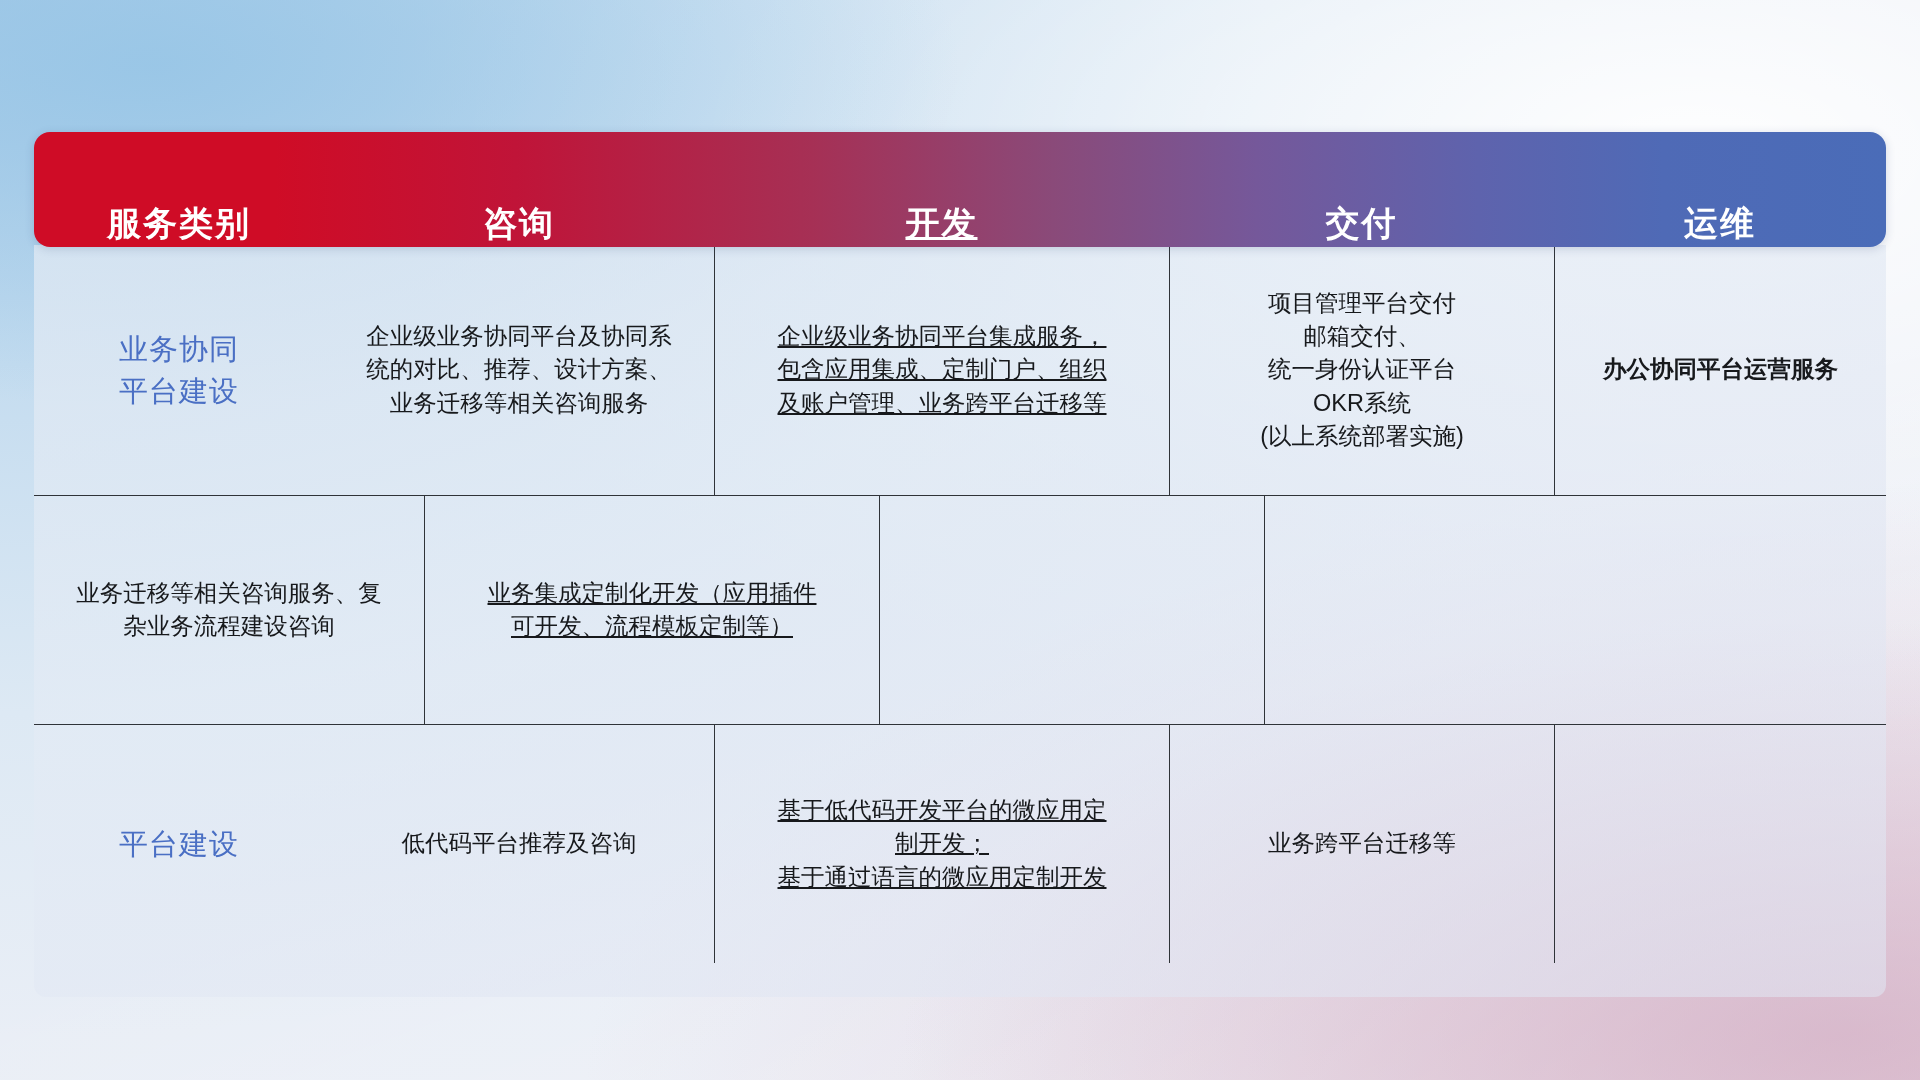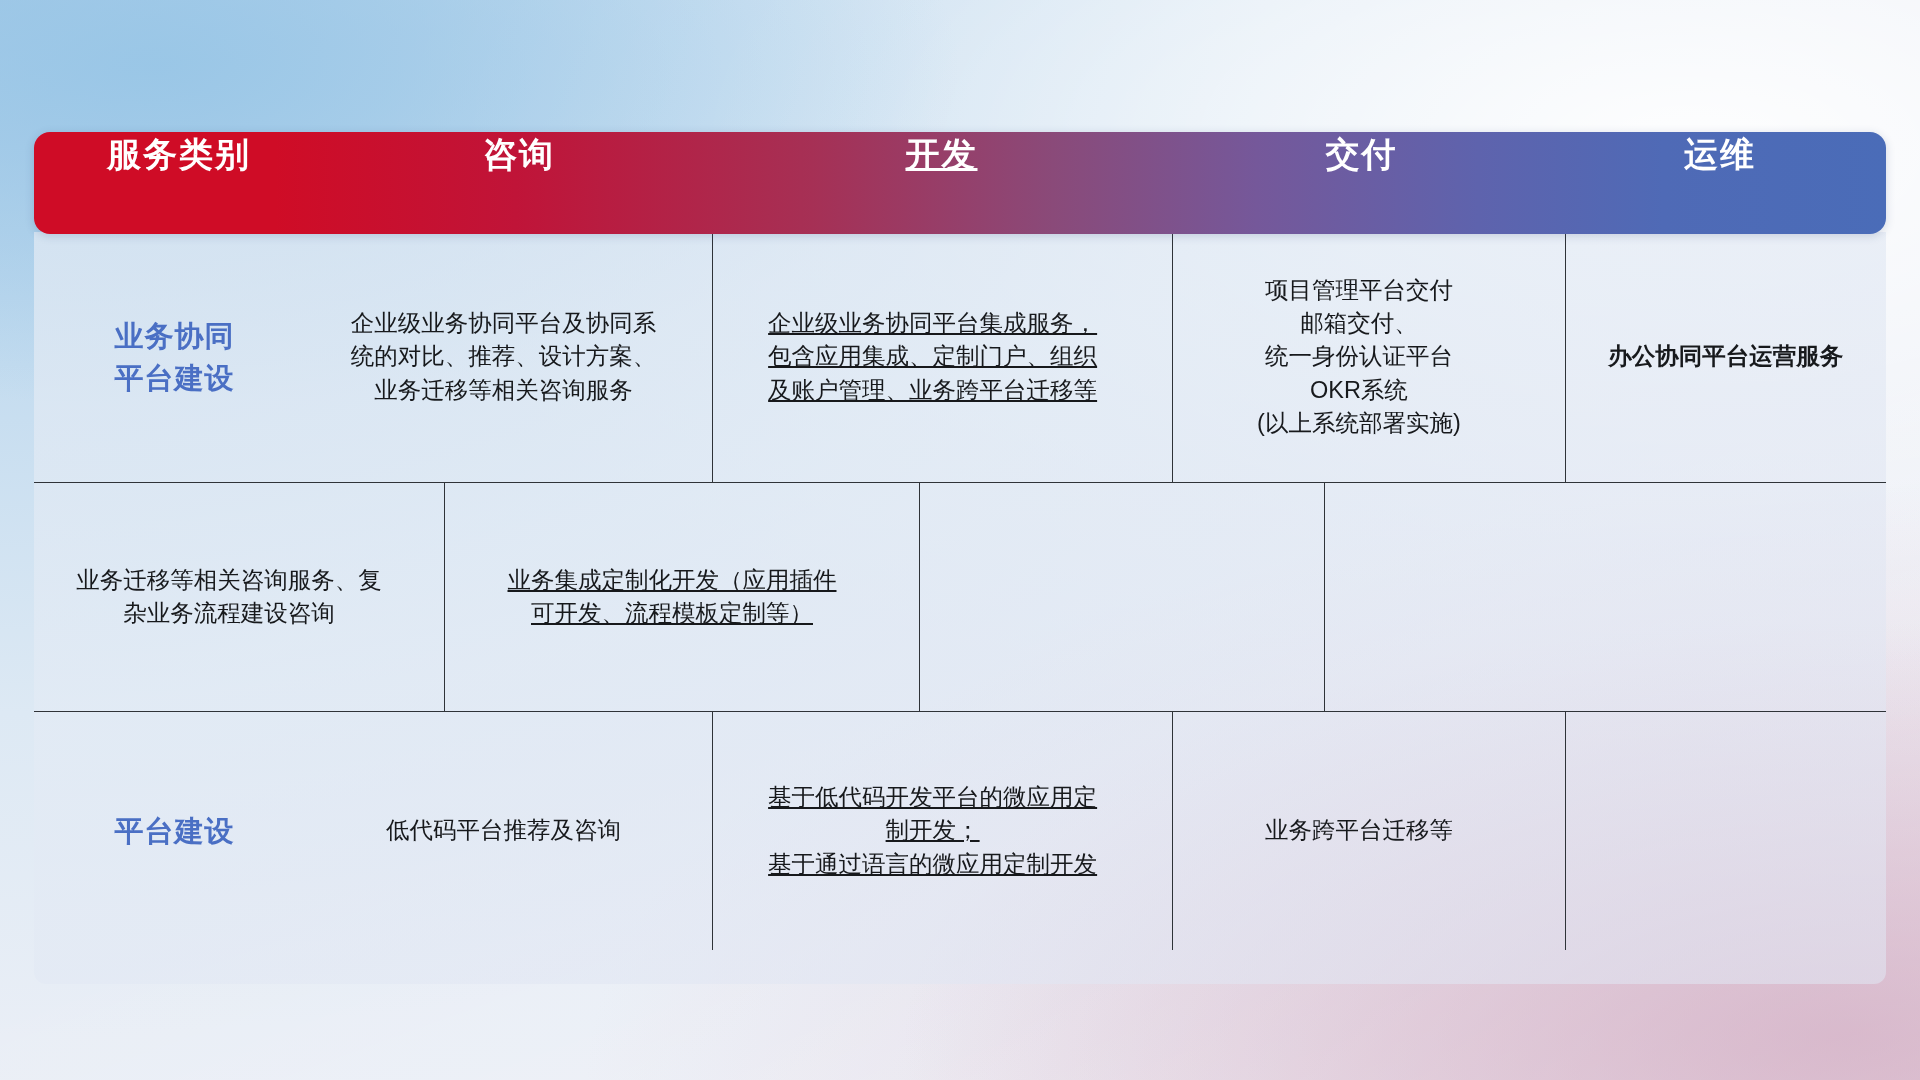--- a/index.html
+++ b/index.html
@@ -20,26 +20,26 @@
       background:
         radial-gradient(60% 45% at 8% 6%, rgba(150,197,230,0.85) 0%, rgba(150,197,230,0) 70%),
         radial-gradient(70% 55% at 96% 96%, rgba(206,166,190,0.6) 0%, rgba(206,166,190,0) 70%),
         linear-gradient(160deg, rgba(255,255,255,0) 55%, rgba(255,255,255,0.35) 100%);
   }
 
   
   #table-wrap{position:absolute;left:34px;top:132px;width:1852px;z-index:5;}
 
   .thead{
-    height:102px;border-radius:16px;
+    height:115px;border-radius:16px;
     background:linear-gradient(90deg,
         #cf0c26 0%, #cf0c26 13%, #c01438 26%,
         #a63055 42%, #8a4a79 55%, #75589a 66%,
         #5e63ad 78%, #4f6ab6 88%, #4a6cb8 100%);
-    display:flex;align-items:flex-start;
+    display:flex;align-items:flex-end;
     box-shadow:0 2px 10px rgba(40,60,110,0.18);
     position:relative;z-index:3;
   }
   .thead .hcell{
     color:#ffffff;font-weight:bold;font-size:34px;letter-spacing:2px;
     text-align:center;
   }
 
   .tbody{
     margin-top:-2px;
@@ -50,23 +50,23 @@
   }
   .trow{display:flex;position:relative;}
   .trow + .trow{border-top:1.5px solid #2f3338;}
   .tcell{
     box-sizing:border-box;
     display:flex;align-items:center;justify-content:center;
     padding:10px 14px;
     font-size:23.5px;line-height:1.42;color:#17191c;
     text-align:center;white-space:pre-line;
   }
-  .tcell.vline{border-left:1.5px solid #2f3338;margin-left:20px;}
+  .tcell.vline{border-left:1.5px solid #2f3338;}
   .cat{
-    color:#4a6fc4;font-weight:bold;font-size:29px;line-height:1.45;
+    color:#4a6fc4;font-weight:normal;font-size:29px;line-height:1.45;
     letter-spacing:1px;
   }
 
   
   .c0{width:290px;}
   .c1{width:390px;}
   .c2{width:455px;text-decoration:underline;}
   .c3{width:385px;}
   .c4{width:332px;font-weight:bold;}
 

